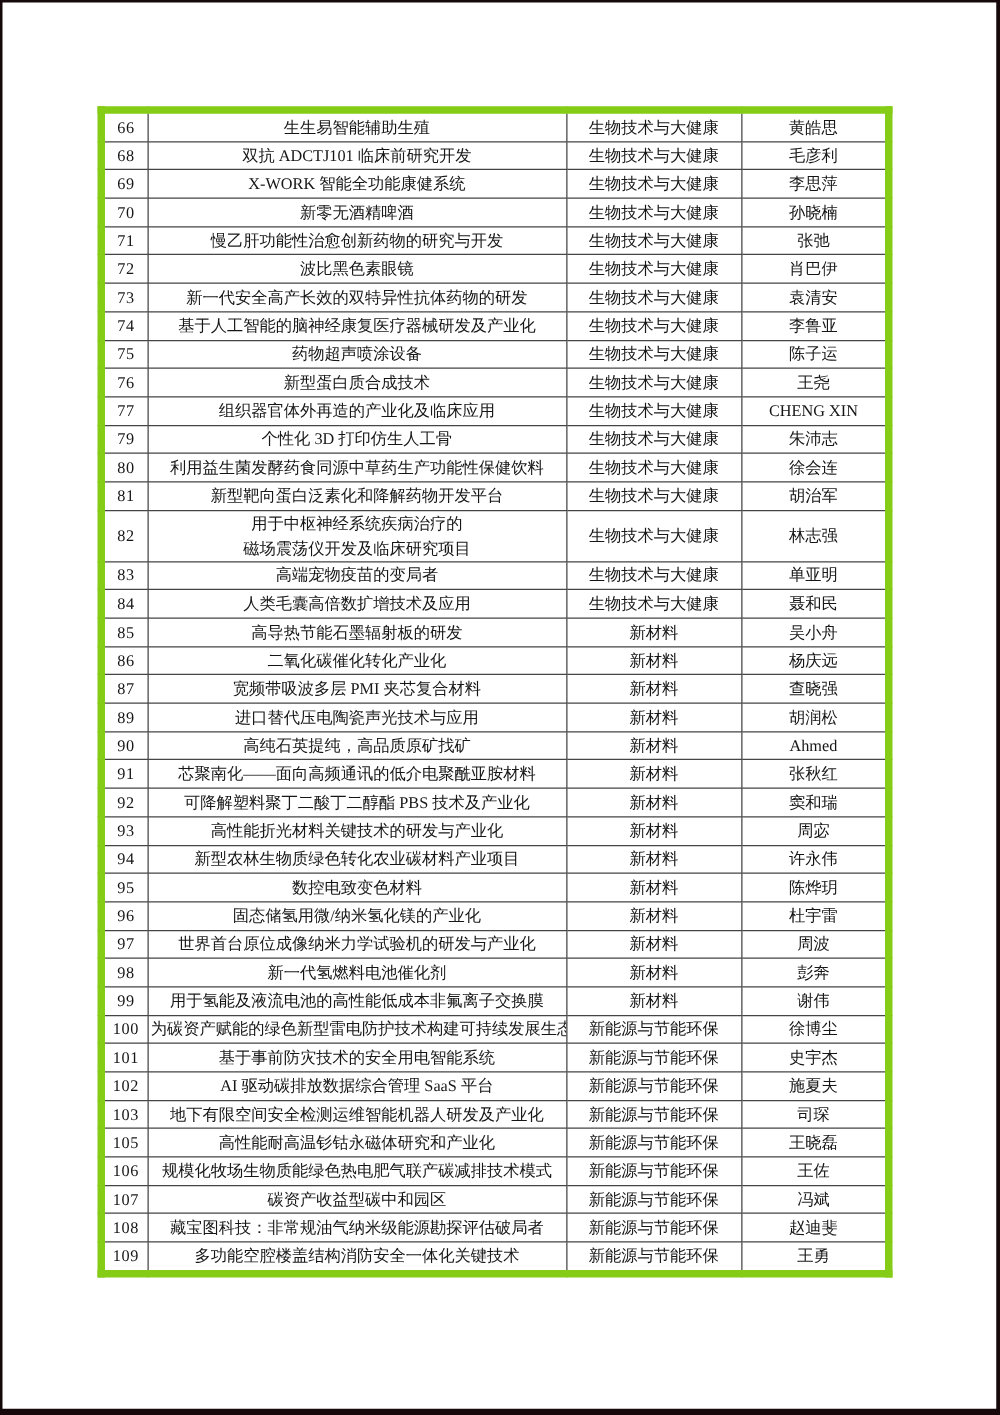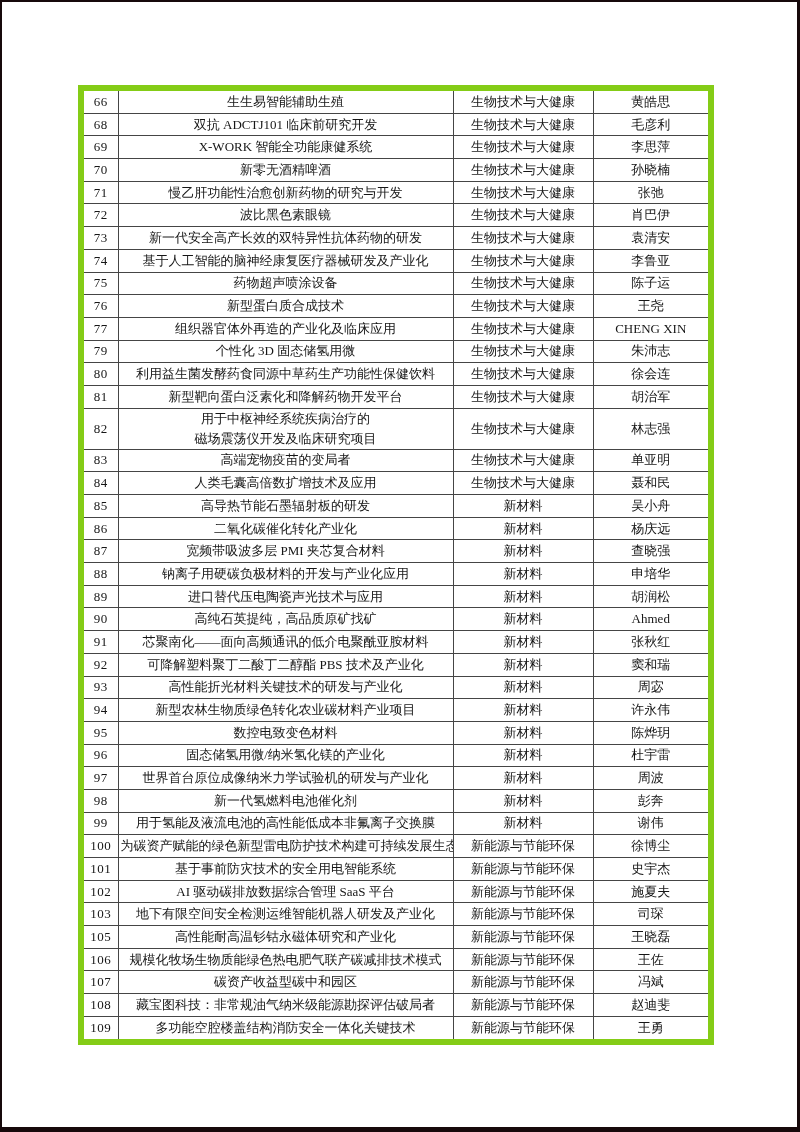--- a/index.html
+++ b/index.html
@@ -124,21 +124,21 @@
           <td class="name">王尧</td>
         </tr>
         <tr>
           <td class="num">77</td>
           <td class="title">组织器官体外再造的产业化及临床应用</td>
           <td class="cat">生物技术与大健康</td>
           <td class="name">CHENG XIN</td>
         </tr>
         <tr>
           <td class="num">79</td>
-          <td class="title">个性化 3D 固态储氢用微</td>
+          <td class="title">个性化 3D 打印仿生人工骨</td>
           <td class="cat">生物技术与大健康</td>
           <td class="name">朱沛志</td>
         </tr>
         <tr>
           <td class="num">80</td>
           <td class="title">利用益生菌发酵药食同源中草药生产功能性保健饮料</td>
           <td class="cat">生物技术与大健康</td>
           <td class="name">徐会连</td>
         </tr>
         <tr>
@@ -176,26 +176,20 @@
           <td class="num">86</td>
           <td class="title">二氧化碳催化转化产业化</td>
           <td class="cat">新材料</td>
           <td class="name">杨庆远</td>
         </tr>
         <tr>
           <td class="num">87</td>
           <td class="title">宽频带吸波多层 PMI 夹芯复合材料</td>
           <td class="cat">新材料</td>
           <td class="name">查晓强</td>
-        </tr>
-        <tr>
-          <td class="num">88</td>
-          <td class="title">钠离子用硬碳负极材料的开发与产业化应用</td>
-          <td class="cat">新材料</td>
-          <td class="name">申培华</td>
         </tr>
         <tr>
           <td class="num">89</td>
           <td class="title">进口替代压电陶瓷声光技术与应用</td>
           <td class="cat">新材料</td>
           <td class="name">胡润松</td>
         </tr>
         <tr>
           <td class="num">90</td>
           <td class="title">高纯石英提纯，高品质原矿找矿</td>

